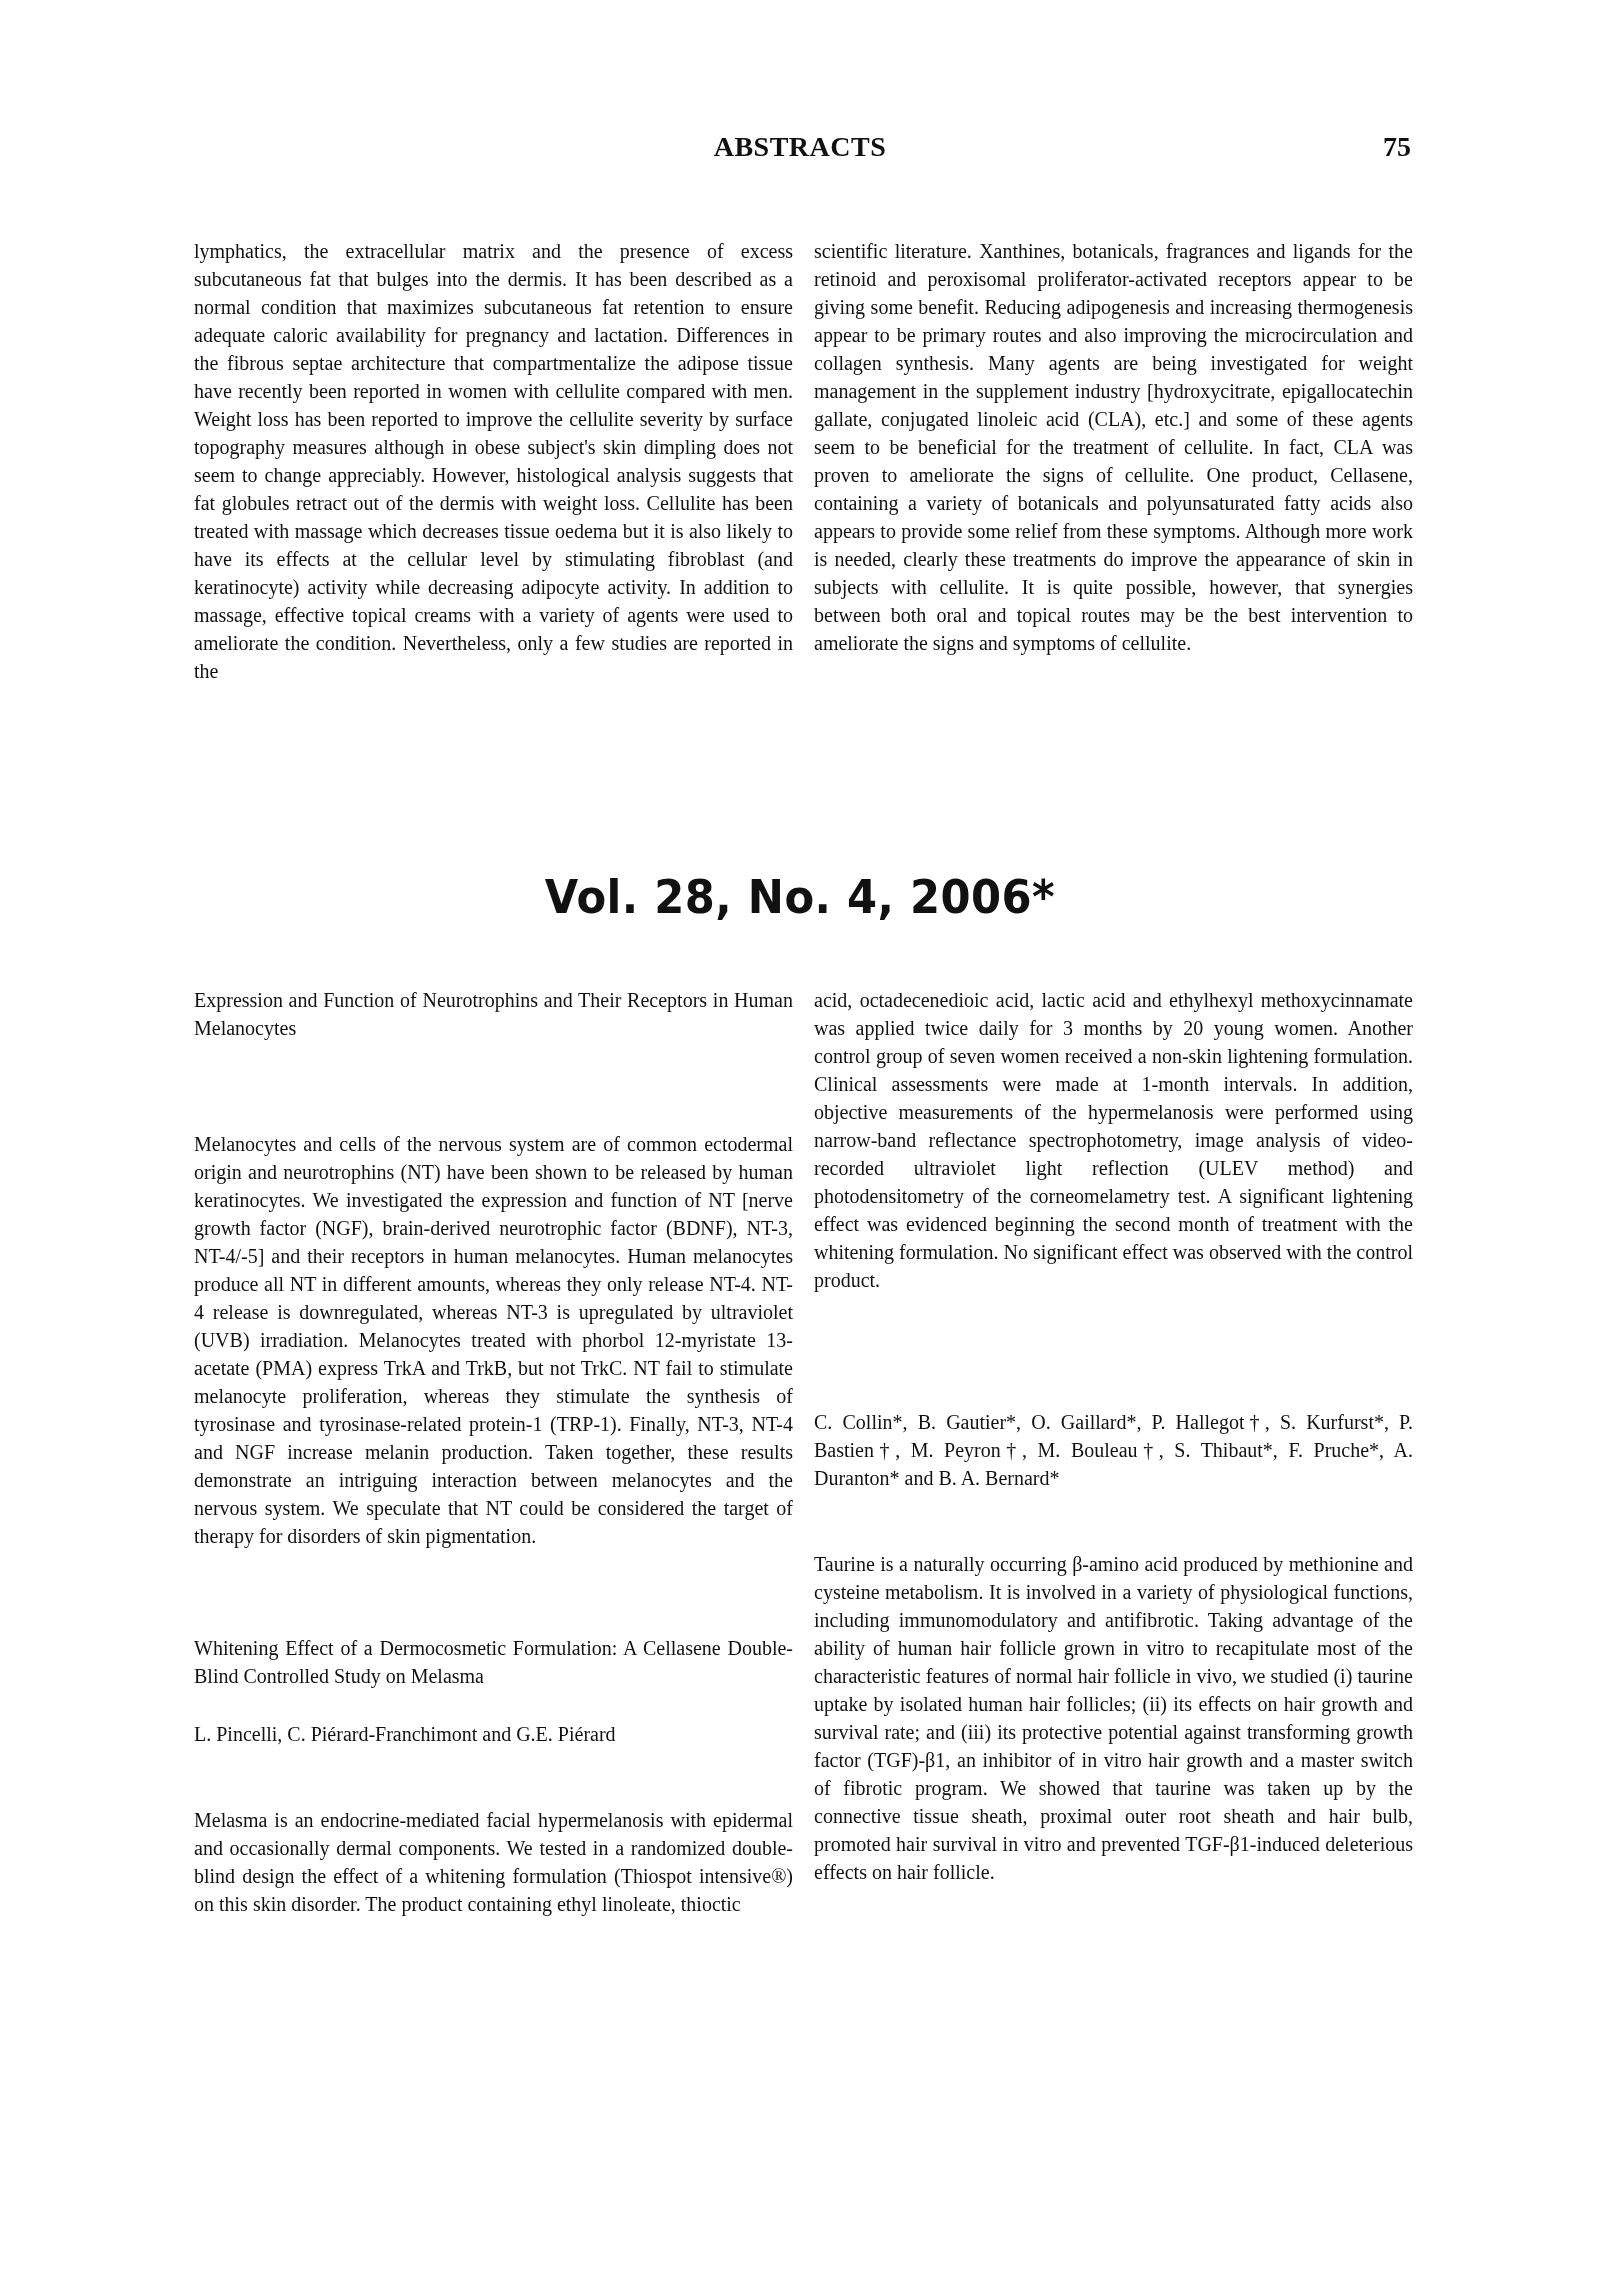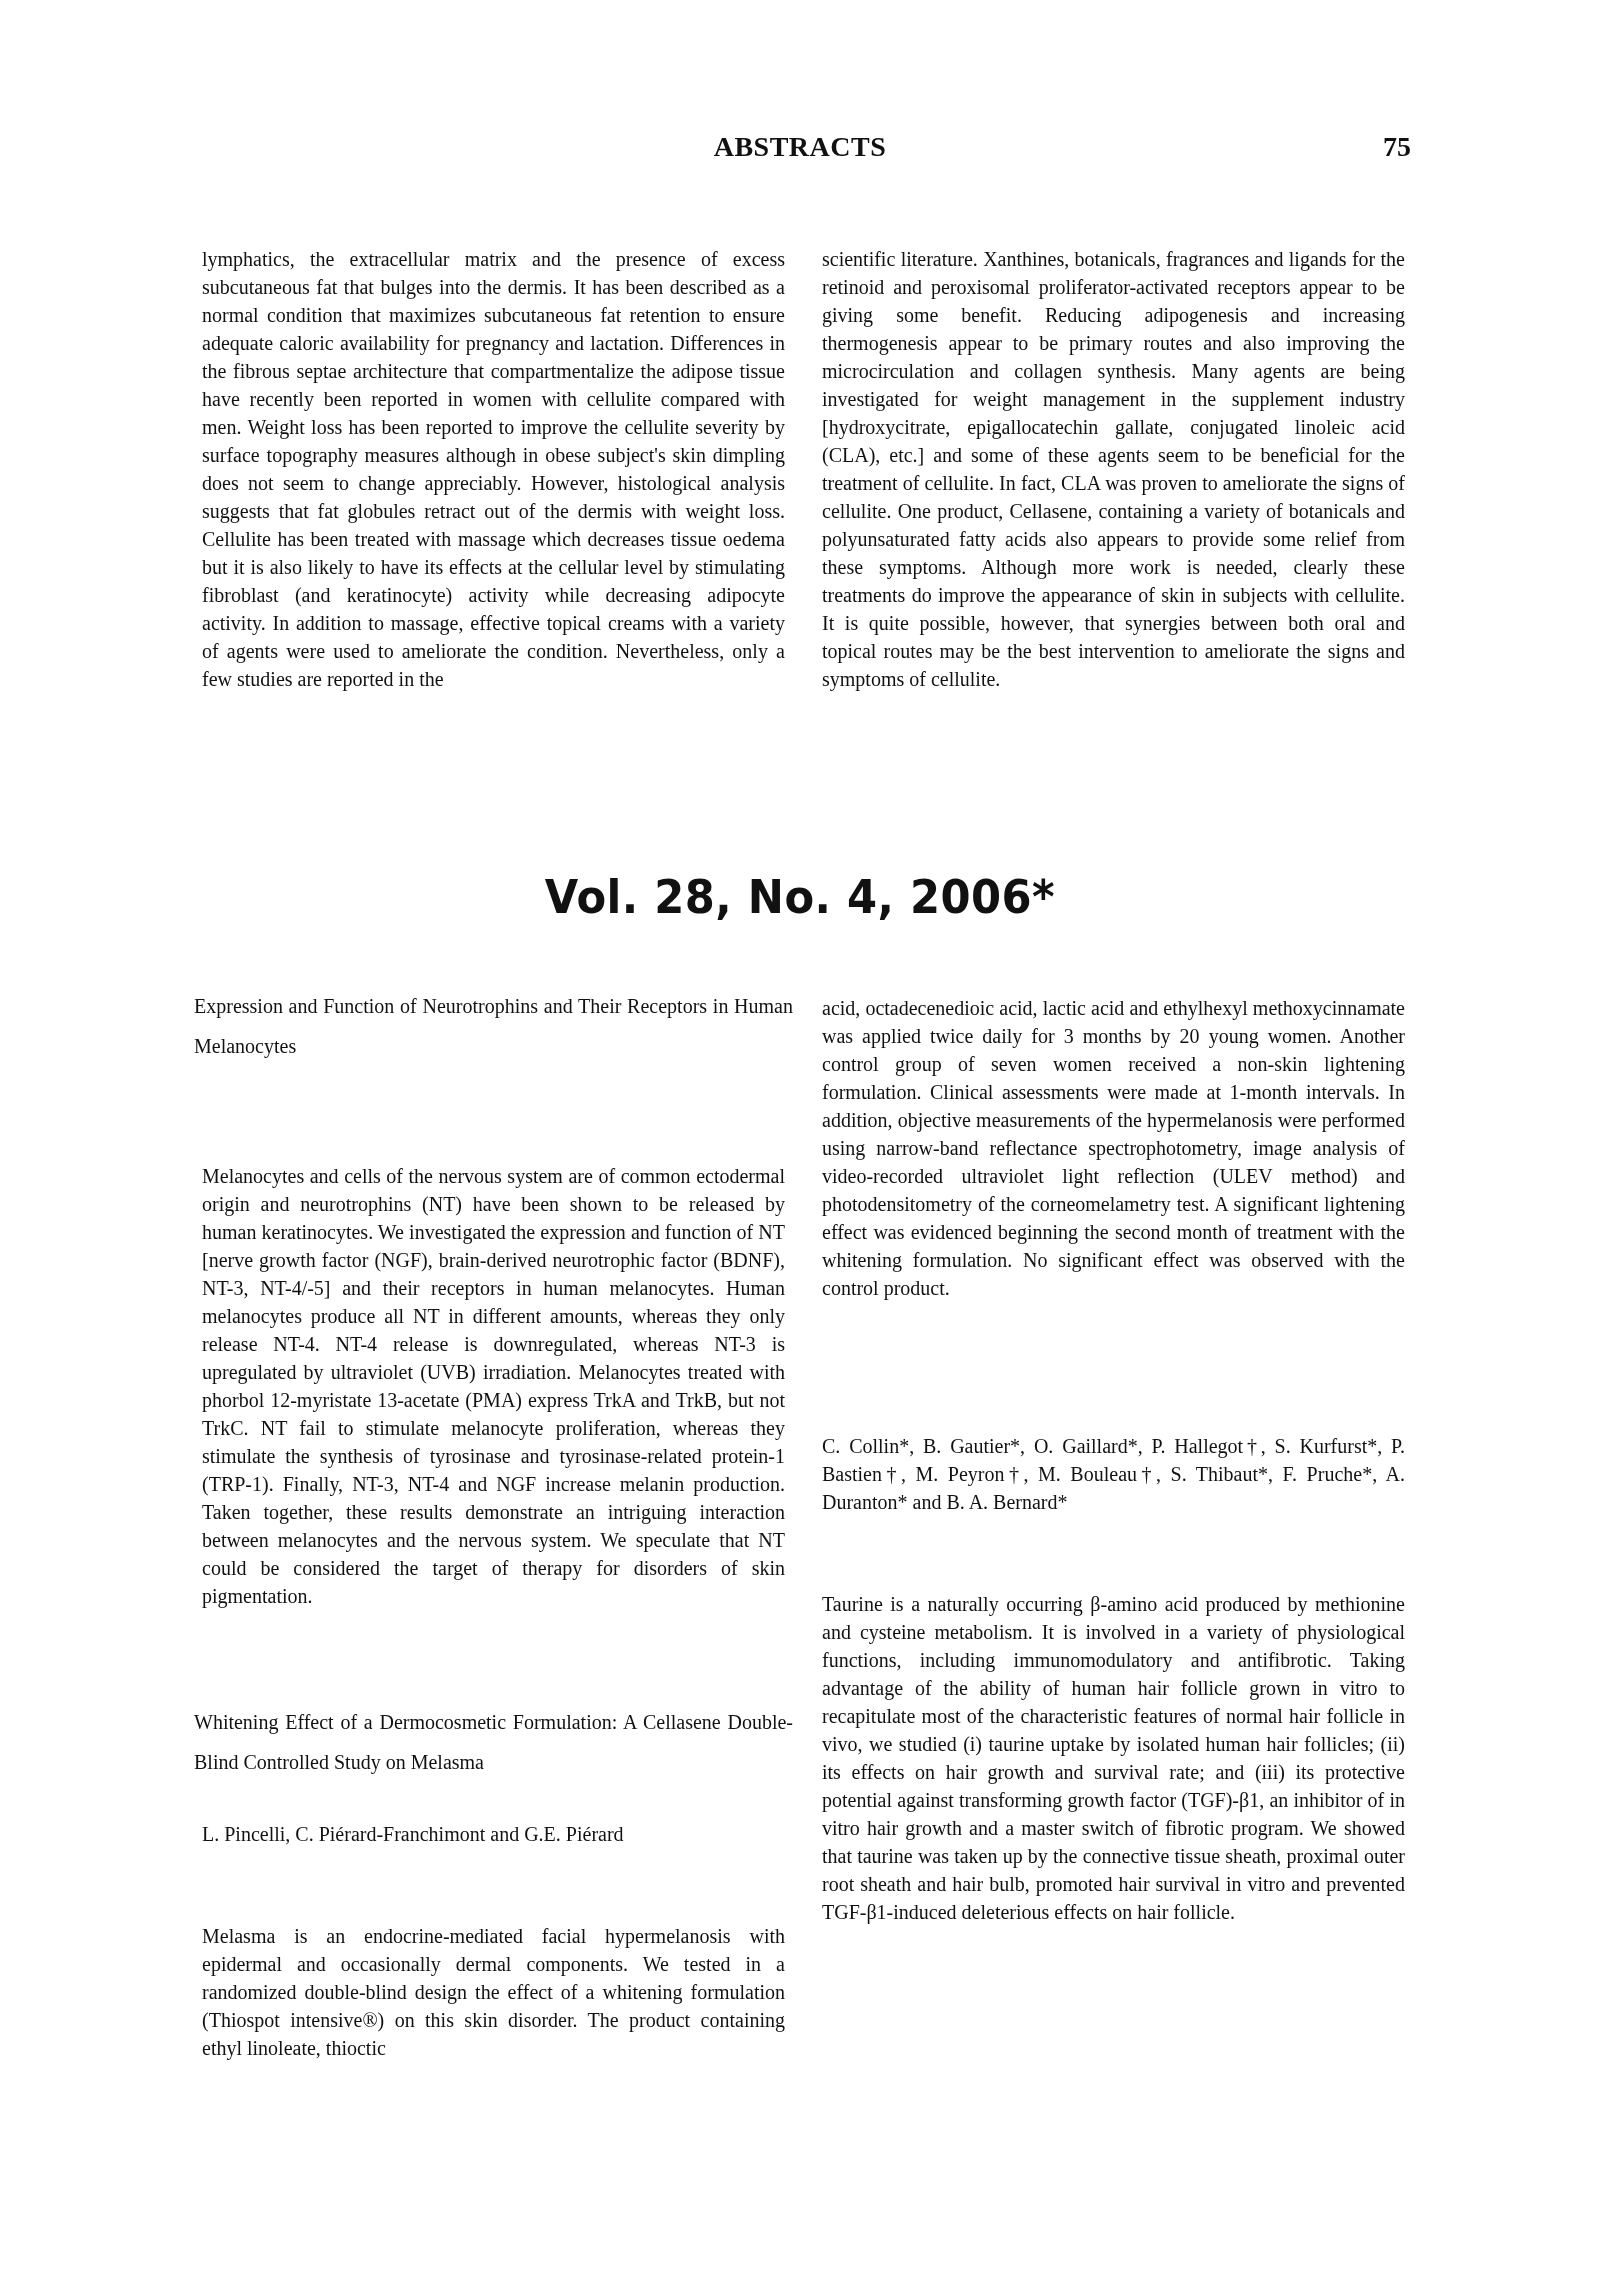--- a/index.html
+++ b/index.html
@@ -39,21 +39,21 @@
       font-size: 28px;
     }
     .col {
       position: absolute;
       width: 599px;
       font-size: 20px;
       line-height: 28px;
       text-align: justify;
     }
     .col p {
-      margin: 8px;
+      margin: 0;
     }
     .col-left { left: 194px; }
     .col-right { left: 814px; }
     .top-left { top: 237px; }
     .top-right { top: 237px; }
     .volume-heading {
       position: absolute;
       top: 869px;
       left: 0;
       width: 1600px;
@@ -61,21 +61,21 @@
       font-family: "DejaVu Sans", "Liberation Sans", sans-serif;
       font-weight: bold;
       font-size: 47px;
       letter-spacing: 0.5px;
       transform: scaleX(0.92);
     }
     .abstract-title {
       margin: 0;
       font-weight: normal;
       font-size: 20px;
-      line-height: 40px;
+      line-height: 28px;
       text-align: justify;
     }
     .authors {
       margin: 0;
       text-align: justify;
     }
     .gap-title { height: 30px; }
     .gap-authors { height: 58px; }
     .gap-section { height: 84px; }
     .bottom-left { top: 986px; }

